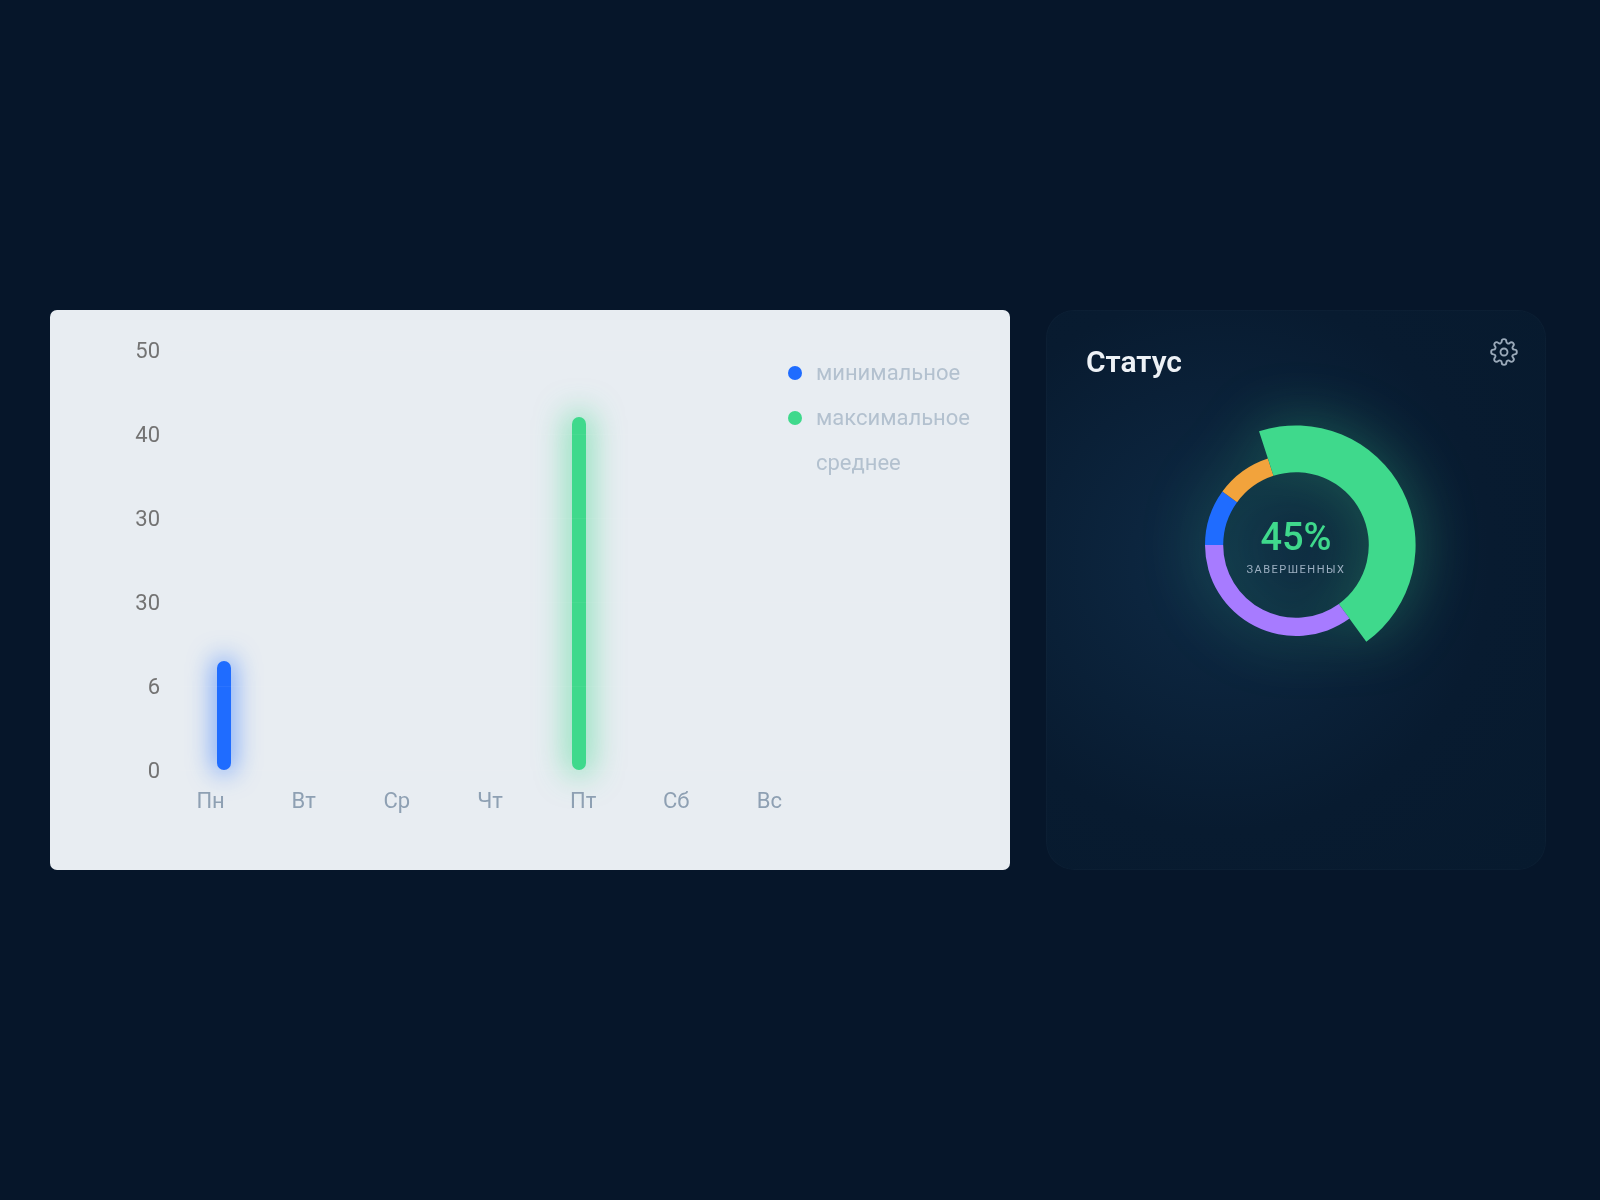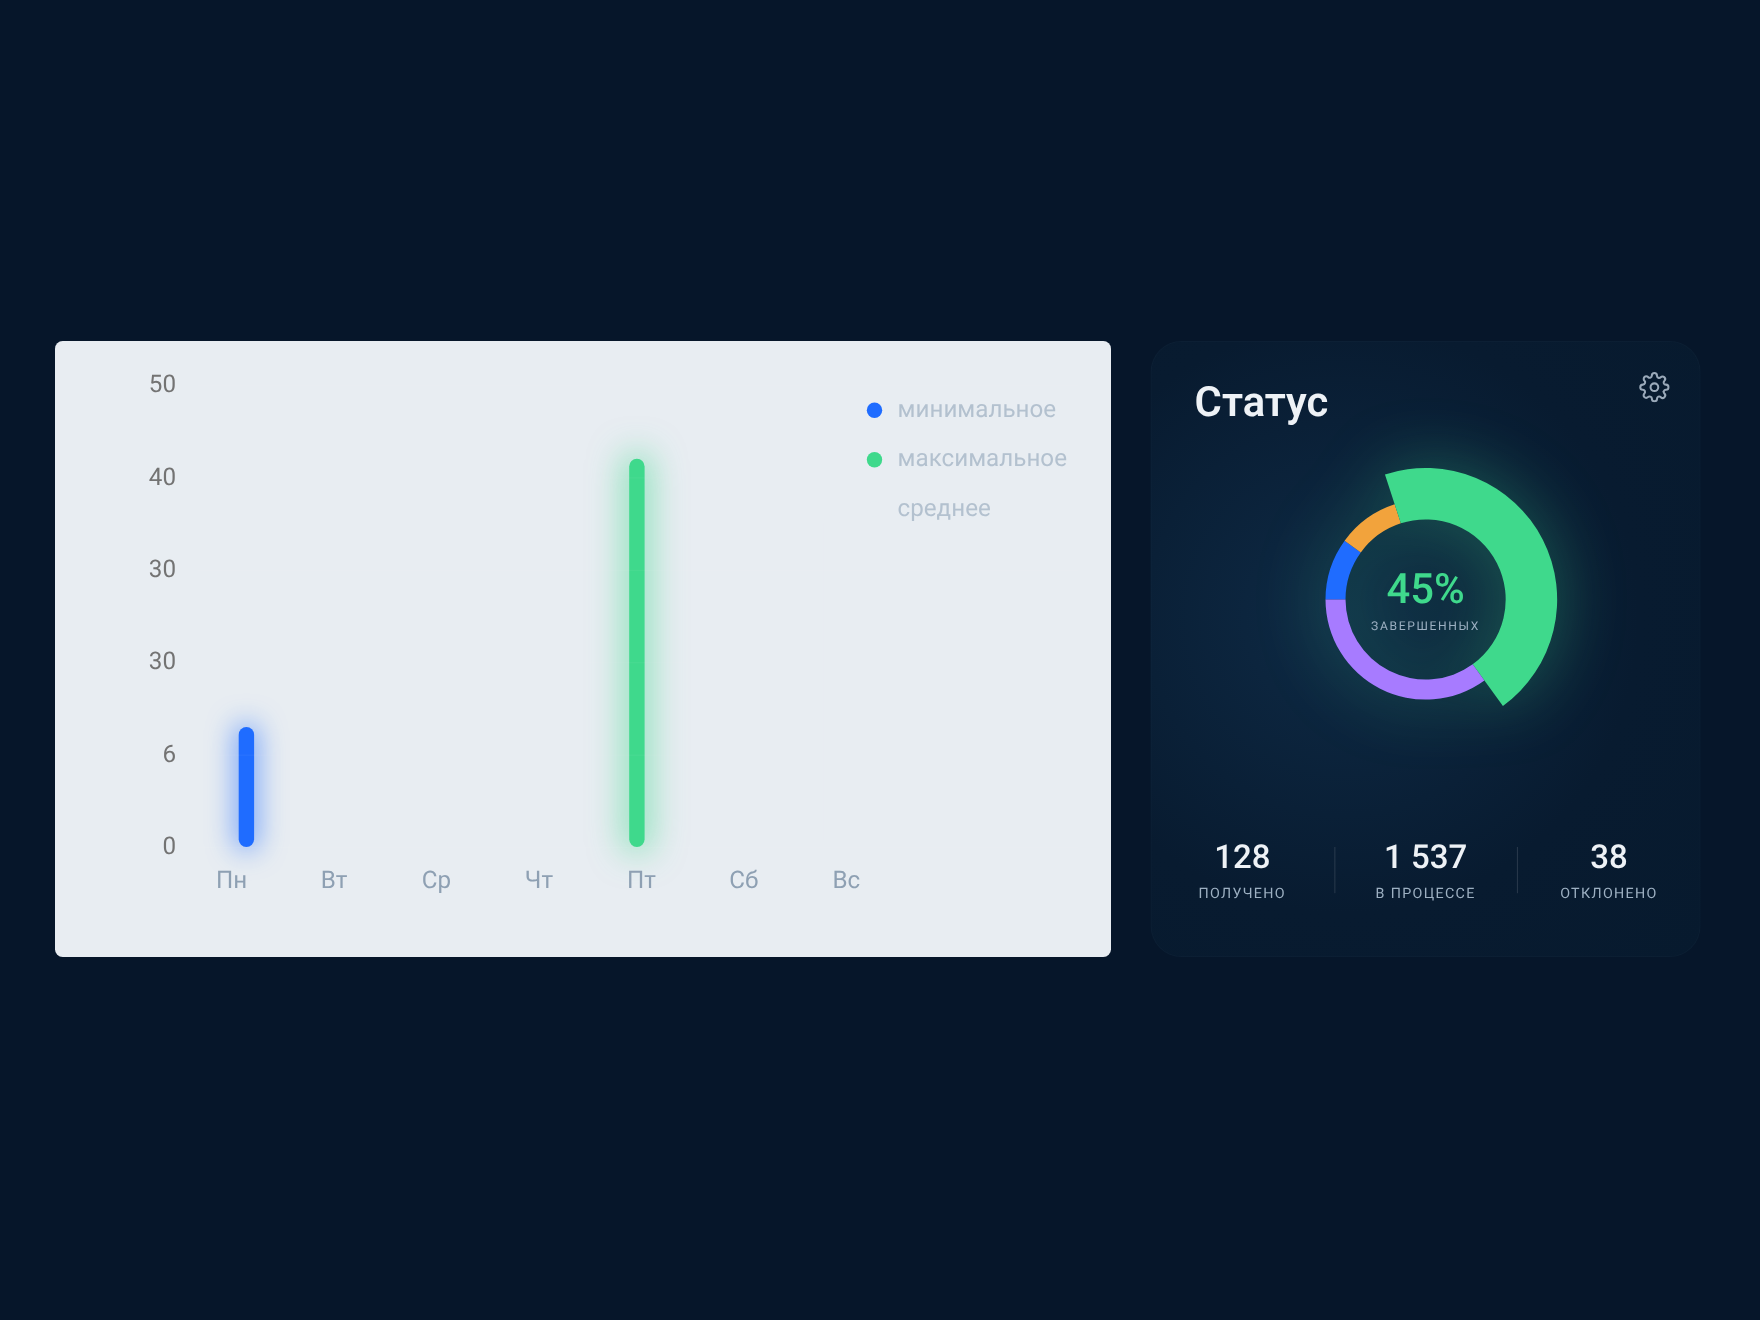--- a/index.html
+++ b/index.html
@@ -89,21 +89,21 @@
     color: #b3c1cf; font-size: 22px;
   }
   .dot { width: 14px; height: 14px; border-radius: 50%; }
   .dot.blue  { background: #1f6cff; }
   .dot.green { background: #3fd98c; }
   .dot.white { background: #e8edf2; }
 
   
   .stat-title {
     position: absolute; left: 40px; top: 34px;
-    color: #eef2f6; font-size: 38px; font-weight: 600;
+    color: #eef2f6; font-size: 30px; font-weight: 600;
   }
   .gear {
     position: absolute; right: 28px; top: 28px;
     width: 28px; height: 28px;
     color: #9aa9b9;
     cursor: pointer;
   }
   .donut-wrap {
     position: absolute;
     left: 50%; top: 105px;
@@ -229,29 +229,15 @@
           <path d="M 30 99.99999999999999 A 70 70 0 0 1 43.368810393753684 58.85503233952687 L 54.69504831500295 67.08402587162149 A 56 56 0 0 0 44 100 Z" fill="#1f6cff"></path>
           <path d="M 43.368810393753684 58.85503233952687 A 70 70 0 0 1 78.36881039375369 33.426043859339245 L 82.69504831500295 46.740835087471396 A 56 56 0 0 0 54.69504831500295 67.08402587162149 Z" fill="#f2a33c"></path>
           <path d="M 71.57043651750485 12.502800500845865 A 92 92 0 0 1 154.07624321090753 174.42956348249515 L 132.91597412837848 145.30495168499706 A 56 56 0 0 0 82.69504831500295 46.740835087471396 Z" fill="#3fd98c"></path>
           <path d="M 141.14496766047313 156.63118960624632 A 70 70 0 0 1 30 100.00000000000001 L 44 100 A 56 56 0 0 0 132.91597412837848 145.30495168499706 Z" fill="#a77bff"></path>
         </svg>
       <div class="donut-center">
         <div class="donut-pct">45%</div>
         <div class="donut-sub">ЗАВЕРШЕННЫХ</div>
       </div>
     </div>
-    <div class="stats-row">
-      <div class="stat-cell">
-        <div class="stat-num">128</div>
-        <div class="stat-lbl">ПОЛУЧЕНО</div>
-      </div>
-      <div class="stat-cell">
-        <div class="stat-num">1 537</div>
-        <div class="stat-lbl">В ПРОЦЕССЕ</div>
-      </div>
-      <div class="stat-cell">
-        <div class="stat-num">38</div>
-        <div class="stat-lbl">ОТКЛОНЕНО</div>
-      </div>
-    </div>
   </div>
 
 </div>
 
 </body></html>

